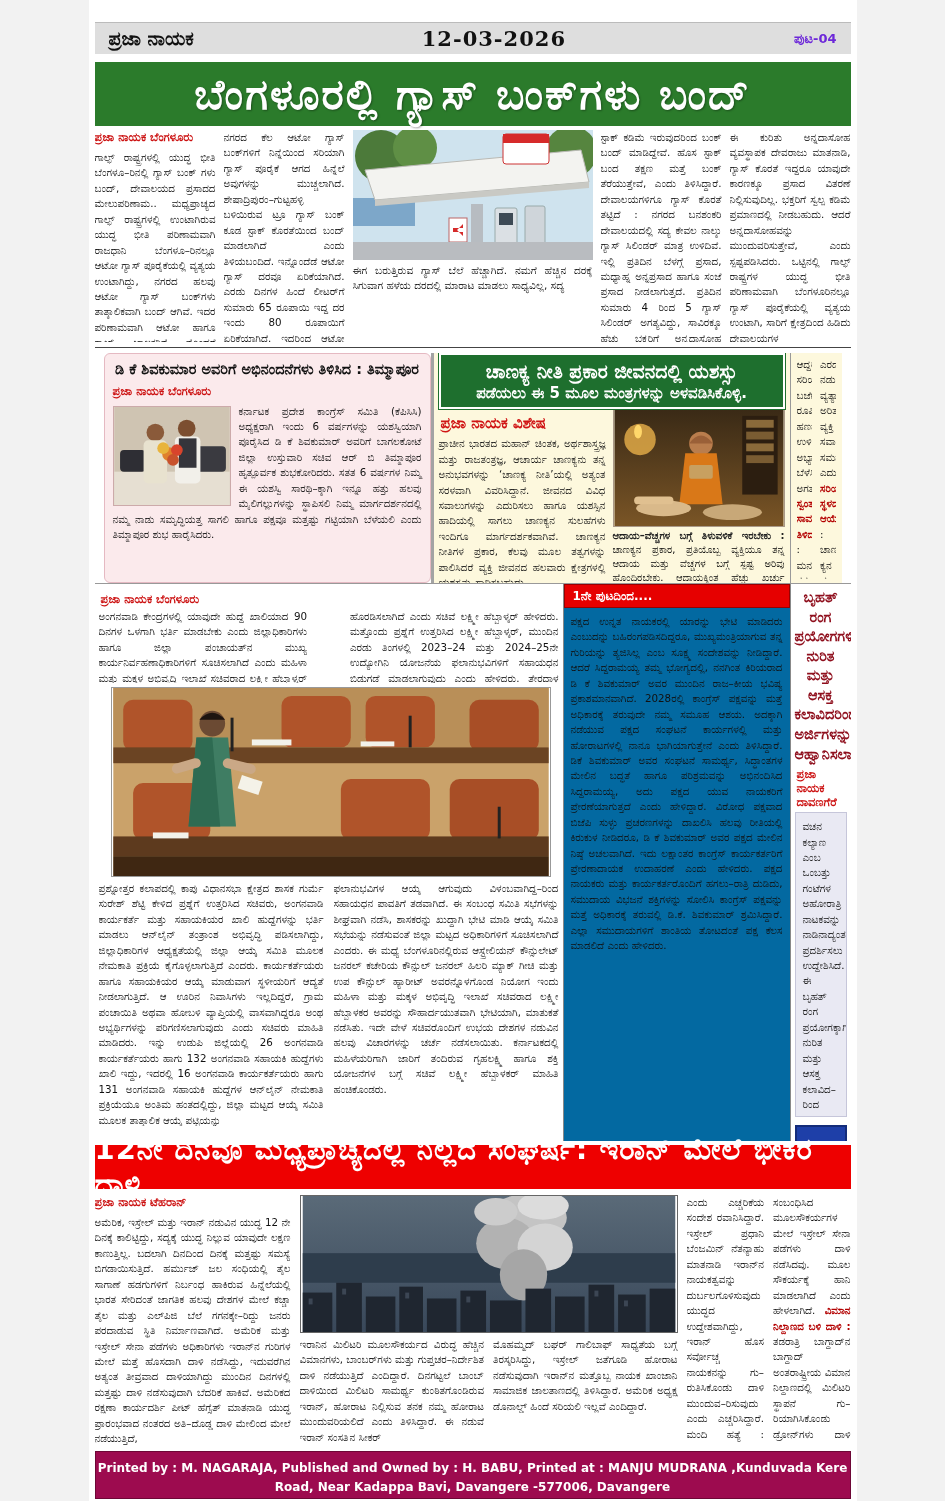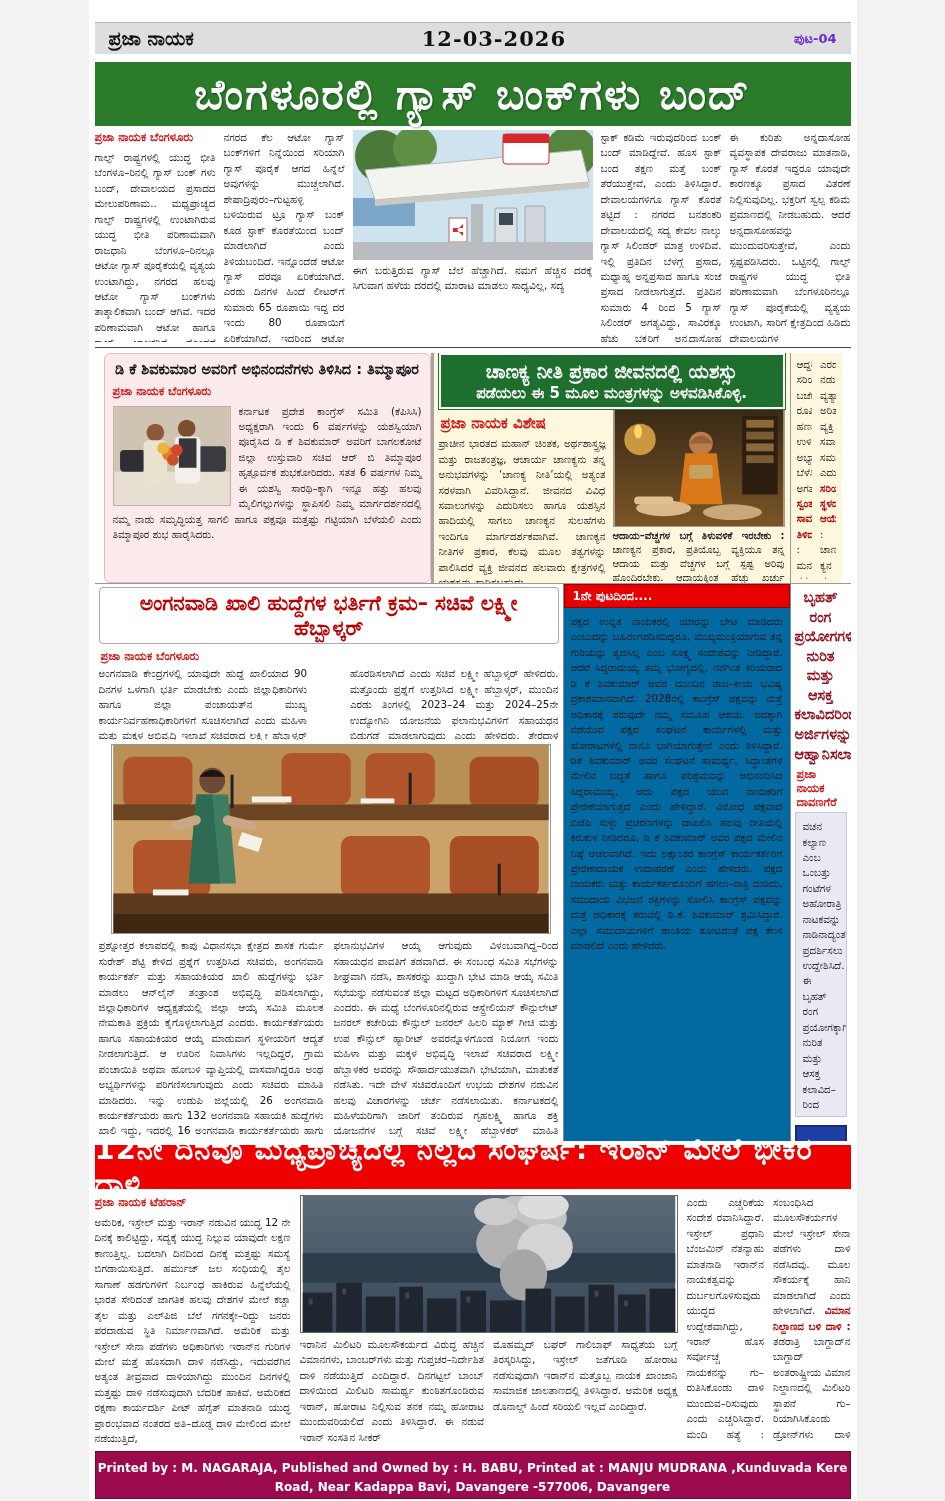--- a/index.html
+++ b/index.html
@@ -220,21 +220,20 @@
           <span class="subhead">ಪರಿಸ್ಥಿತಿಗೆ ಅನುಗುಣವಾಗಿ ನಿರ್ಧಾರ ತೆಗೆದುಕೊಳ್ಳಿ :</span>
           <span>ಮನುಷ್ಯನು ತನ್ನ ಪ್ರಸ್ತುತ ಪರಿಸ್ಥಿತಿಯನ್ನು ಗಮನದಲ್ಲಿಟ್ಟುಕೊಂಡು ನಿರ್ಧಾರಗಳನ್ನು ತೆಗೆದುಕೊಳ್ಳಬೇಕು. ಪರಿಸ್ಥಿತಿಯನ್ನು ಸರಿಯಾಗಿ ಅರ್ಥ ಮಾಡಿಕೊಂಡು ತೆಗೆದುಕೊಳ್ಳುವ ನಿರ್ಧಾರಗಳು ಯಶಸ್ಸಿನ ಸಾಧ್ಯತೆಯನ್ನು ಹೆಚ್ಚಿಸುತ್ತವೆ ಎಂದು ಚಾಣಕ್ಯನು ಹೇಳಿದ್ದಾನೆ.</span>
         </p>
       </div>
     </div>
   </div>
 
   <div class="row3">
 
     <div class="ang">
-      <div class="ang-headbox">ಅಂಗನವಾಡಿ ಖಾಲಿ ಹುದ್ದೆಗಳ ಭರ್ತಿಗೆ ಕ್ರಮ– ಸಚಿವೆ ಲಕ್ಷ್ಮೀ ಹೆಬ್ಬಾಳ್ಕರ್</div>
       <div class="ang-byline">ಪ್ರಜಾ ನಾಯಕ ಬೆಂಗಳೂರು</div>
       <div class="two-col ang-intro">
         <div class="c">
             <p class="body">ಅಂಗನವಾಡಿ ಕೇಂದ್ರಗಳಲ್ಲಿ ಯಾವುದೇ ಹುದ್ದೆ ಖಾಲಿಯಾದ 90 ದಿನಗಳ ಒಳಗಾಗಿ ಭರ್ತಿ ಮಾಡಬೇಕು ಎಂದು ಜಿಲ್ಲಾಧಿಕಾರಿಗಳು ಹಾಗೂ ಜಿಲ್ಲಾ ಪಂಚಾಯತ್‌ನ ಮುಖ್ಯ ಕಾರ್ಯನಿರ್ವಹಣಾಧಿಕಾರಿಗಳಿಗೆ ಸೂಚಿಸಲಾಗಿದೆ ಎಂದು ಮಹಿಳಾ ಮತ್ತು ಮಕ್ಕಳ ಅಭಿವೃದ್ಧಿ ಇಲಾಖೆ ಸಚಿವರಾದ ಲಕ್ಷ್ಮೀ ಹೆಬ್ಬಾಳ್ಕರ್ ವಿಧಾನಸಭೆ ಯಲ್ಲಿಂದು ತಿಳಿಸಿದರು.</p>
           </div>
         <div class="c">
             <p class="body">ಹೊರಡಿಸಲಾಗಿದೆ ಎಂದು ಸಚಿವೆ ಲಕ್ಷ್ಮೀ ಹೆಬ್ಬಾಳ್ಕರ್ ಹೇಳಿದರು. ಮತ್ತೊಂದು ಪ್ರಶ್ನೆಗೆ ಉತ್ತರಿಸಿದ ಲಕ್ಷ್ಮೀ ಹೆಬ್ಬಾಳ್ಕರ್, ಮುಂದಿನ ಎರಡು ತಿಂಗಳಲ್ಲಿ 2023–24 ಮತ್ತು 2024–25ನೇ ಉದ್ಯೋಗಿನಿ ಯೋಜನೆಯ ಫಲಾನುಭವಿಗಳಿಗೆ ಸಹಾಯಧನ ಬಿಡುಗಡೆ ಮಾಡಲಾಗುವುದು ಎಂದು ಹೇಳಿದರು. ತೇರದಾಳ ಶಾಸಕ ಸಿದ್ದು ಸವದಿ ಕೇಳಿದ ಪ್ರಶ್ನೆಗೆ ಉತ್ತರಿಸಿದ ಸಚಿವರು, ಶಾಸಕರ ಅಧ್ಯಕ್ಷತೆಯಲ್ಲಿ</p>
           </div>
       </div>
       <svg class="assembly" width="440" height="190" viewBox="0 0 440 190">

